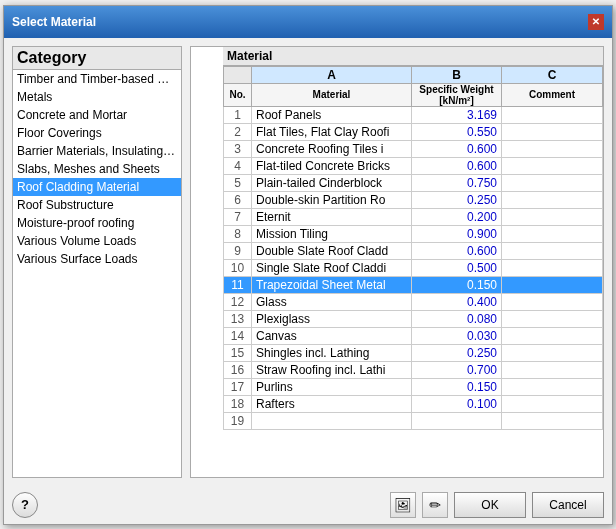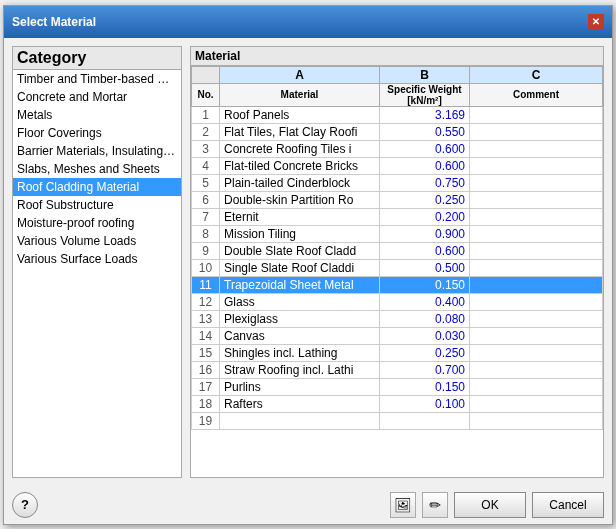--- a/index.html
+++ b/index.html
@@ -87,20 +87,21 @@
     .category-list li.selected {
       background: #3399ff;
       color: white;
     }
     .material-panel {
       flex: 1;
       display: flex;
       flex-direction: column;
       border: 1px solid #aaa;
       background: white;
+      padding-left: 32px;
     }
     .material-panel-header {
       background: #e8e8e8;
       border-bottom: 1px solid #aaa;
       padding: 2px 4px;
       font-weight: bold;
       font-size: 12px;
     }
     .material-table-wrapper {
       flex: 1;
@@ -219,22 +220,22 @@
     <span class="title-bar-text">Select Material</span>
     <button class="close-btn">✕</button>
   </div>
 
   <div class="dialog-body">
 
     <div class="category-panel">
       <div class="panel-header">Category</div>
       <ul class="category-list">
       <li>Timber and Timber-based Mater</li>
+          <li>Metals</li>
           <li>Concrete and Mortar</li>
-          <li>Metals</li>
           <li>Floor Coverings</li>
           <li>Barrier Materials, Insulating Mate</li>
           <li>Slabs, Meshes and Sheets</li>
           <li class="selected">Roof Cladding Material</li>
           <li>Roof Substructure</li>
           <li>Moisture-proof roofing</li>
           <li>Various Volume Loads</li>
           <li>Various Surface Loads</li>
         </ul>
     </div>

